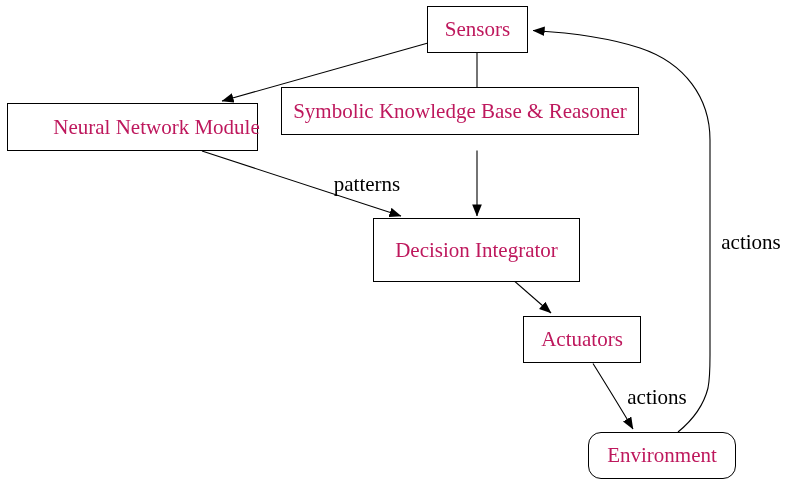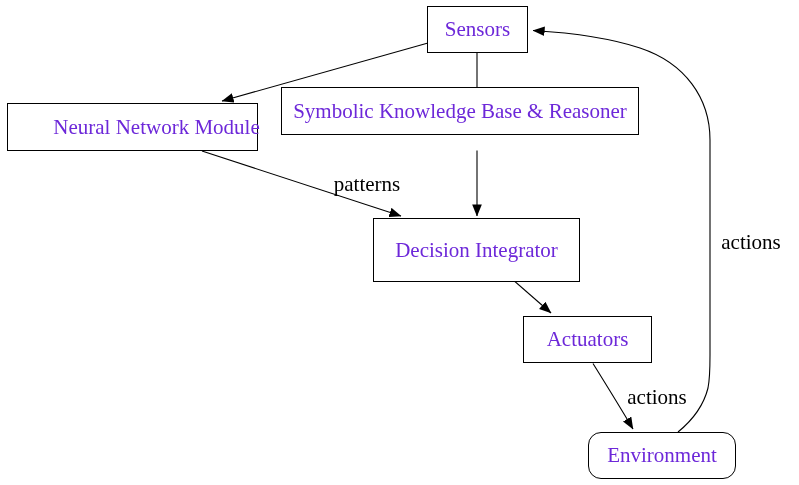--- a/index.html
+++ b/index.html
@@ -29,21 +29,21 @@
   }
   .node {
     position: absolute;
     box-sizing: border-box;
     border: 1px solid #000000;
     background: #ffffff;
     display: flex;
     align-items: center;
     justify-content: center;
     font-size: 21px;
-    color: #6d28d9;
+    color: #be185d;
     white-space: nowrap;
     text-align: center;
   }
   .edge-label {
     position: absolute;
     transform: translate(-50%, -50%);
     font-size: 21px;
     color: #000000;
     white-space: nowrap;
     background: transparent;
@@ -70,21 +70,21 @@
   </svg>
 
   <div class="node" style="left:427px; top:6px; width:101px; height:47px;">Sensors</div>
 
   <div class="node" style="left:7px; top:103px; width:251px; height:48px;padding-left:48px;">Neural Network Module</div>
 
   <div class="node" style="left:281px; top:87px; width:358px; height:48px;">Symbolic Knowledge Base &amp; Reasoner</div>
 
   <div class="node" style="left:373px; top:218px; width:207px; height:64px;">Decision Integrator</div>
 
-  <div class="node" style="left:523px; top:316px; width:129px; height:47px;">Actuators</div>
+  <div class="node" style="left:523px; top:316px; width:118px; height:47px;">Actuators</div>
 
   <div class="node" style="left:588px; top:432px; width:148px; height:47px;border-radius:13px;">Environment</div>
 
   <div class="edge-label" style="left:367px; top:184px;">patterns</div>
 
 
   <div class="edge-label" style="left:657px; top:397px;">actions</div>
 
   <div class="edge-label" style="left:751px; top:242px;">actions</div>
 

